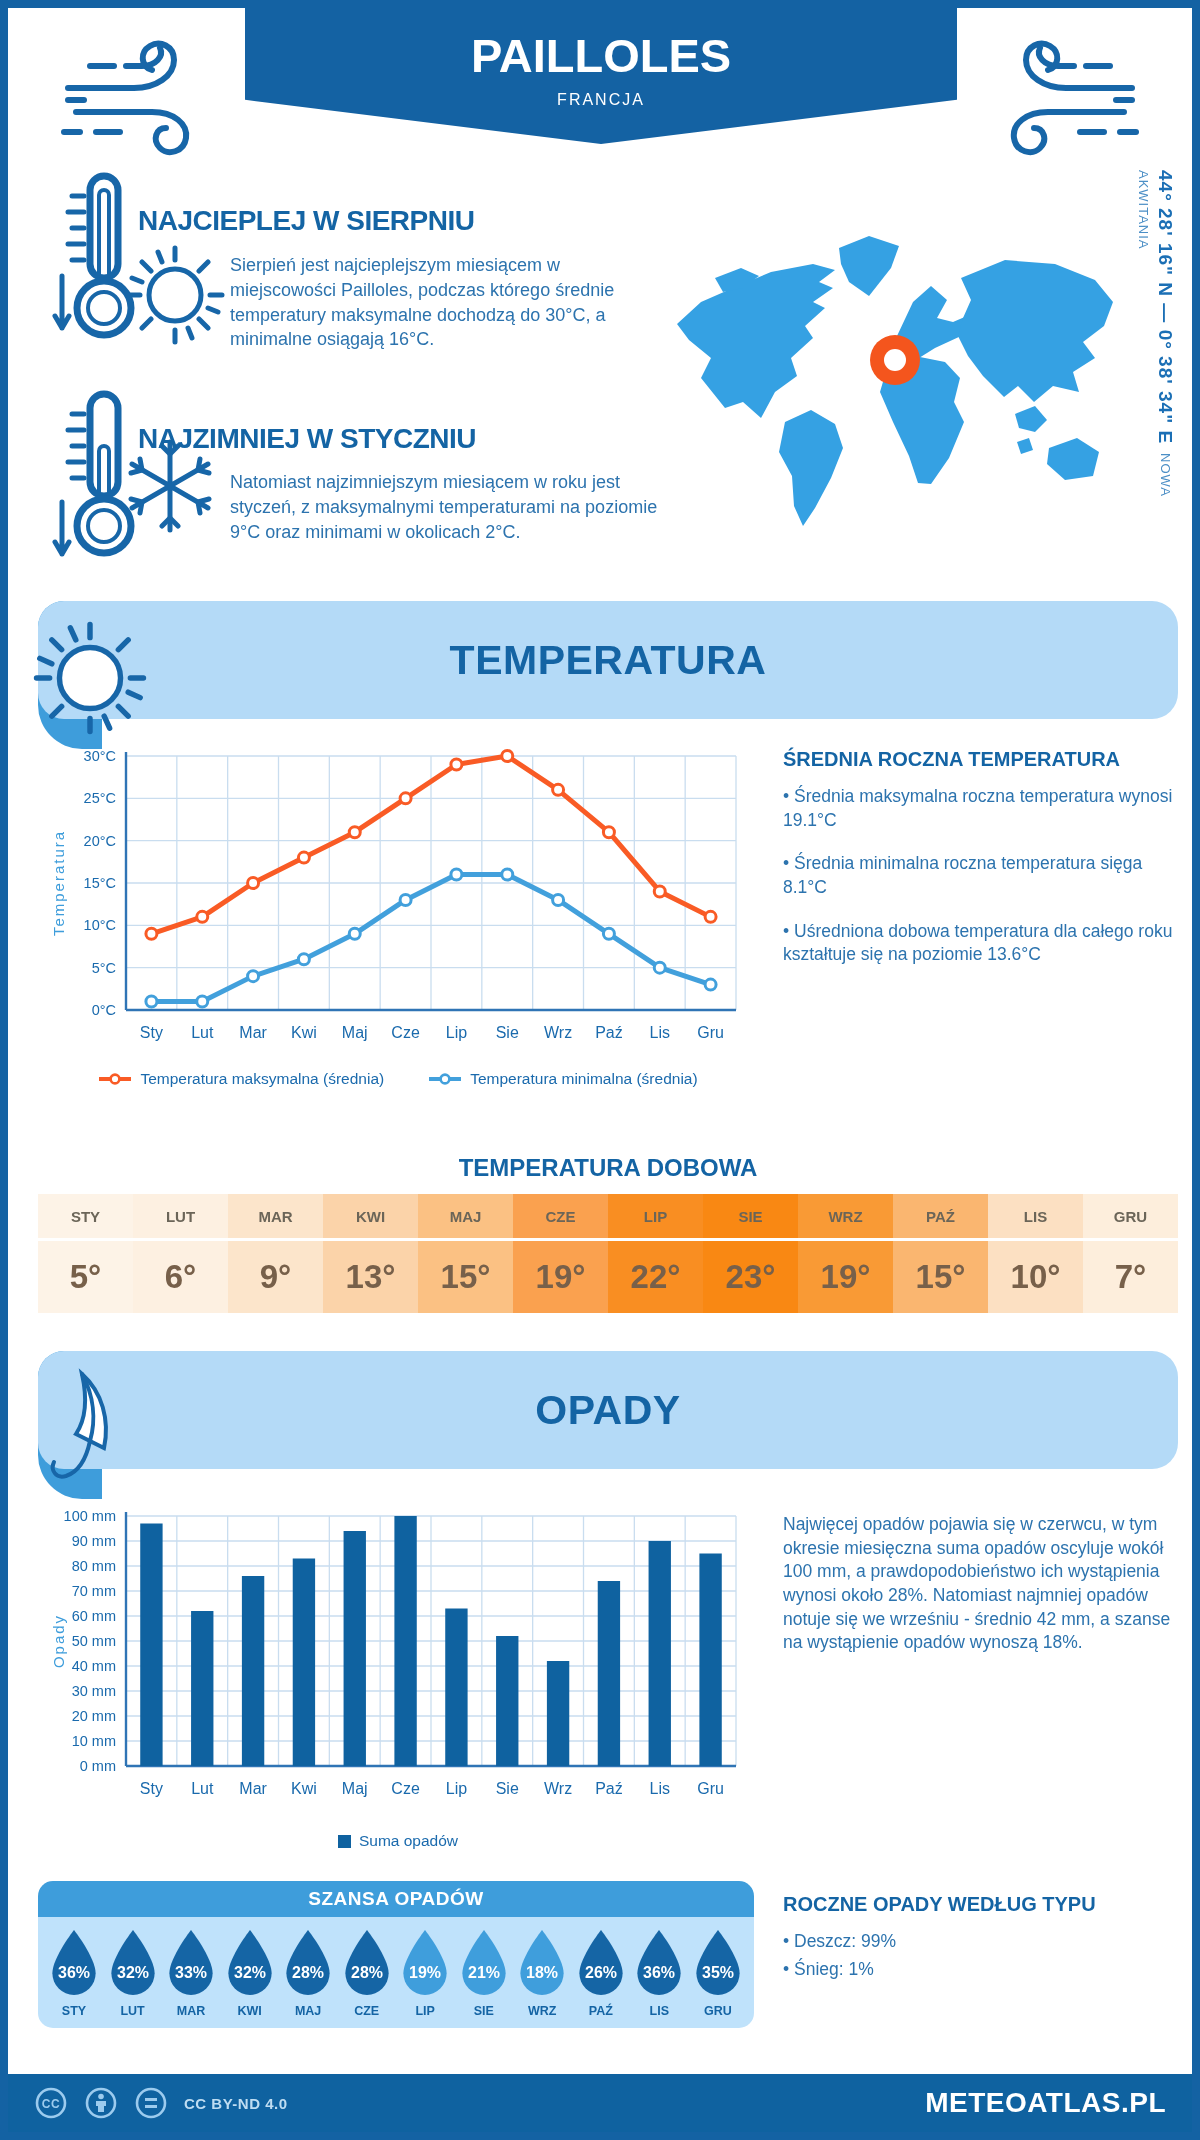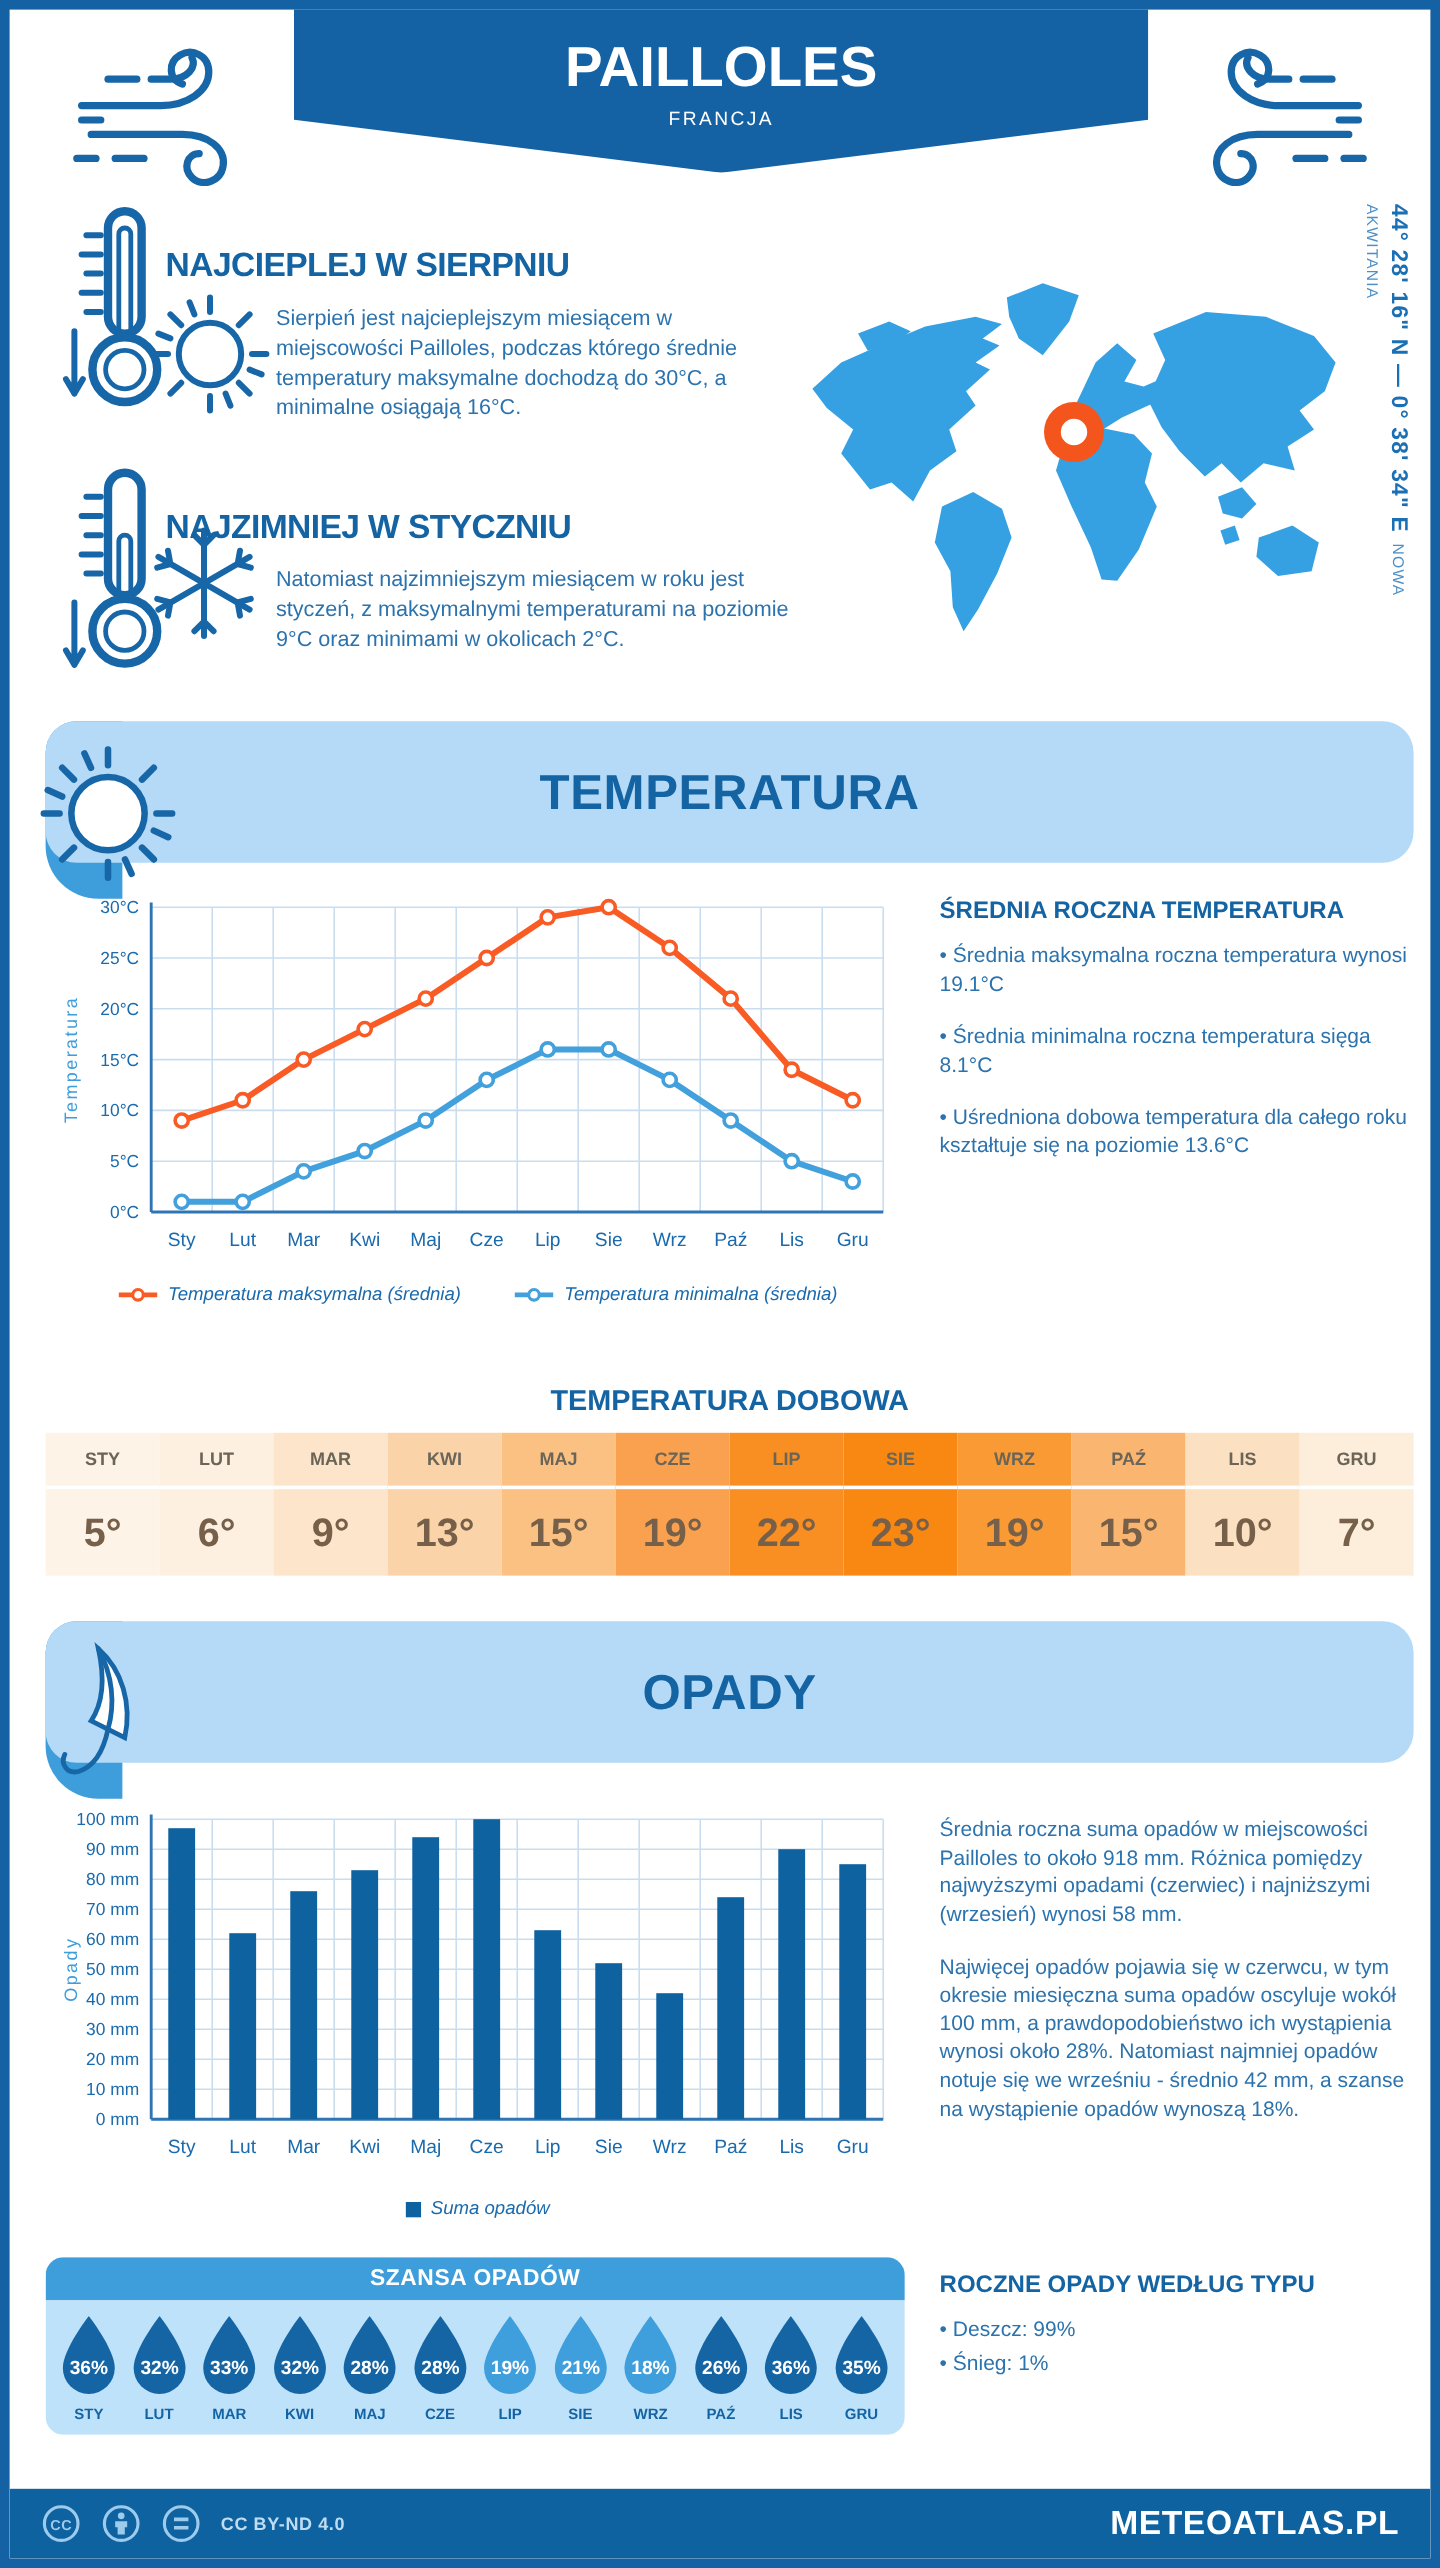--- a/index.html
+++ b/index.html
@@ -41,21 +41,21 @@
   .side-p{color:#2C73AE;font-size:17.5px;line-height:1.35;margin:0 0 20px;}
   
   .daily-title{color:#1464A4;font-size:24px;font-weight:bold;text-align:center;}
   .daily{width:1140px;display:grid;grid-template-columns:repeat(12,1fr);}
   .daily .col{display:flex;flex-direction:column;}
   .daily .m{height:44px;display:flex;align-items:center;justify-content:center;
     font-size:15px;font-weight:bold;color:#6B6558;border-bottom:3px solid #fff;}
   .daily .v{height:72px;display:flex;align-items:center;justify-content:center;
     font-size:33px;font-weight:bold;color:#77604A;}
   
-  .legend{display:flex;justify-content:center;gap:44px;align-items:center;font-style:italic;}
+  .legend{display:flex;justify-content:center;gap:44px;align-items:center;}
   .legend .item{display:flex;align-items:center;gap:8px;color:#1A6AAD;font-size:15.5px;}
   
   .chance{width:716px;border-radius:15px;overflow:hidden;}
   .chance .hd{background:#3E9DDB;color:#fff;font-weight:bold;font-size:19px;
     text-align:center;padding:7px 0;letter-spacing:0.5px;}
   .chance .bd{background:#BFE2FB;display:flex;justify-content:space-between;
     padding:12px 8px 10px;align-items:flex-end;}
   .drop{width:56px;text-align:center;}
   .drop .mon{font-size:12.5px;font-weight:bold;color:#1464A4;margin-top:3px;}
   
@@ -378,21 +378,20 @@
 <div class="abs legend" id="precip-legend" style="left:40px;top:1824px;width:700px">
     <div class="item">
       <svg width="13" height="13">
         <rect width="13" height="13" fill="#0F62A0"></rect>
       </svg>
       <span>Suma opadów</span>
     </div>
   </div>
 
 <div class="abs" style="left:775px;top:1505px;width:395px">
-  <p class="side-p">Średnia roczna suma opadów w miejscowości Pailloles to około 918 mm. Różnica pomiędzy najwyższymi opadami (czerwiec) i najniższymi (wrzesień) wynosi 58 mm.</p>
   <p class="side-p">Najwięcej opadów pojawia się w czerwcu, w tym okresie miesięczna suma opadów oscyluje wokół 100 mm, a prawdopodobieństwo ich wystąpienia wynosi około 28%. Natomiast najmniej opadów notuje się we wrześniu - średnio 42 mm, a szanse na wystąpienie opadów wynoszą 18%.</p>
 </div>
 
 <div class="abs chance" style="left:30px;top:1873px">
   <div class="hd">SZANSA OPADÓW</div>
   <div class="bd" id="drops">
       <div class="drop"><svg width="52" height="68" viewBox="0 0 50 66">
       <path d="M25 1 C25 1 4 28 4 43 a21 21 0 0 0 42 0 C46 28 25 1 25 1 Z" fill="#1565A5"></path>
       <text x="25" y="48" text-anchor="middle" font-size="15.5" font-weight="bold" fill="#ffffff">36%</text>
     </svg>

